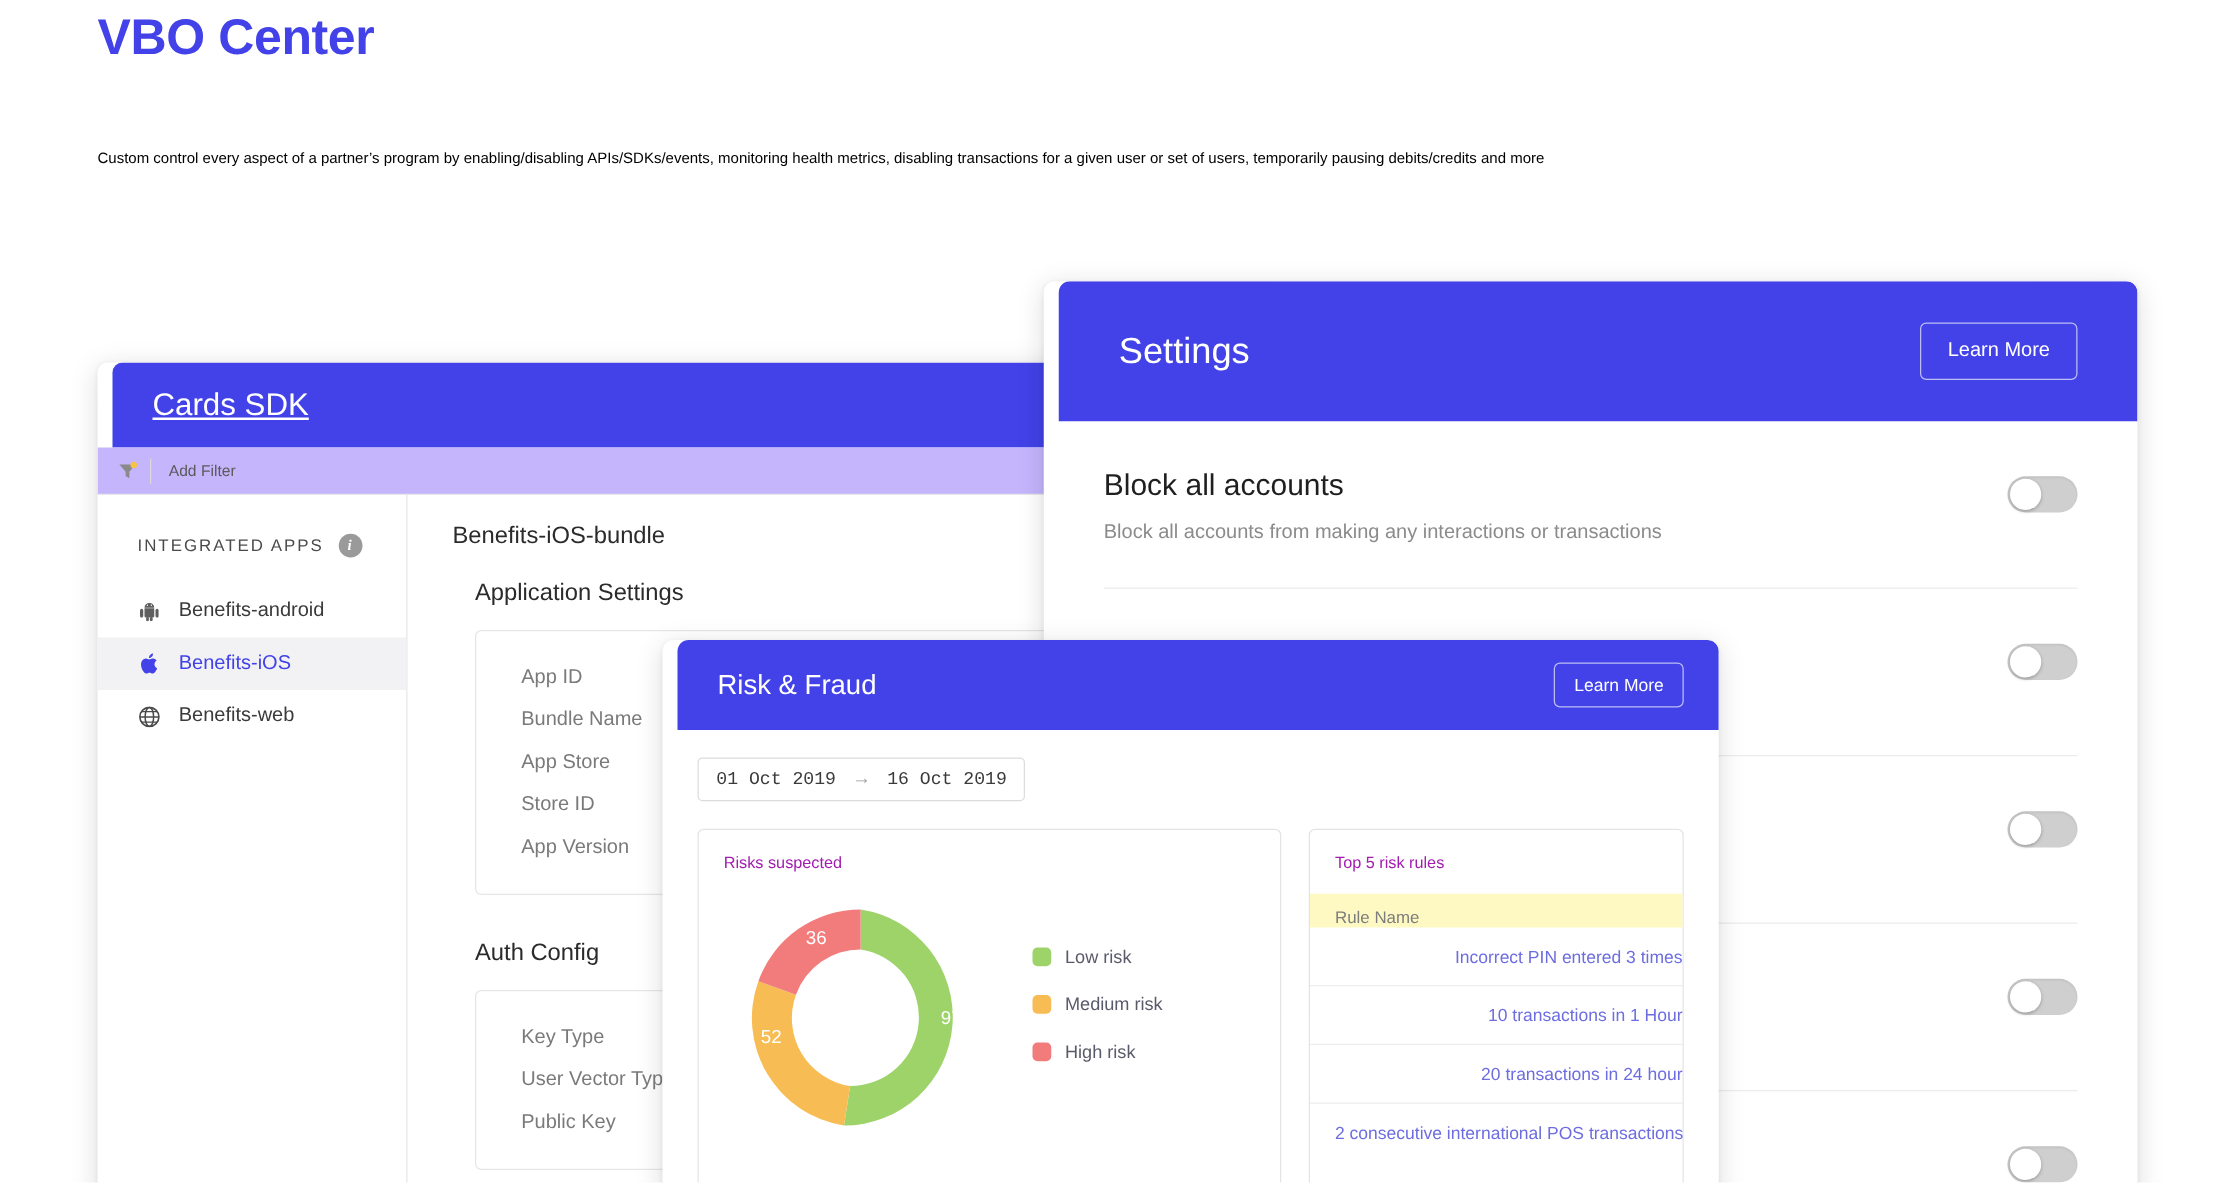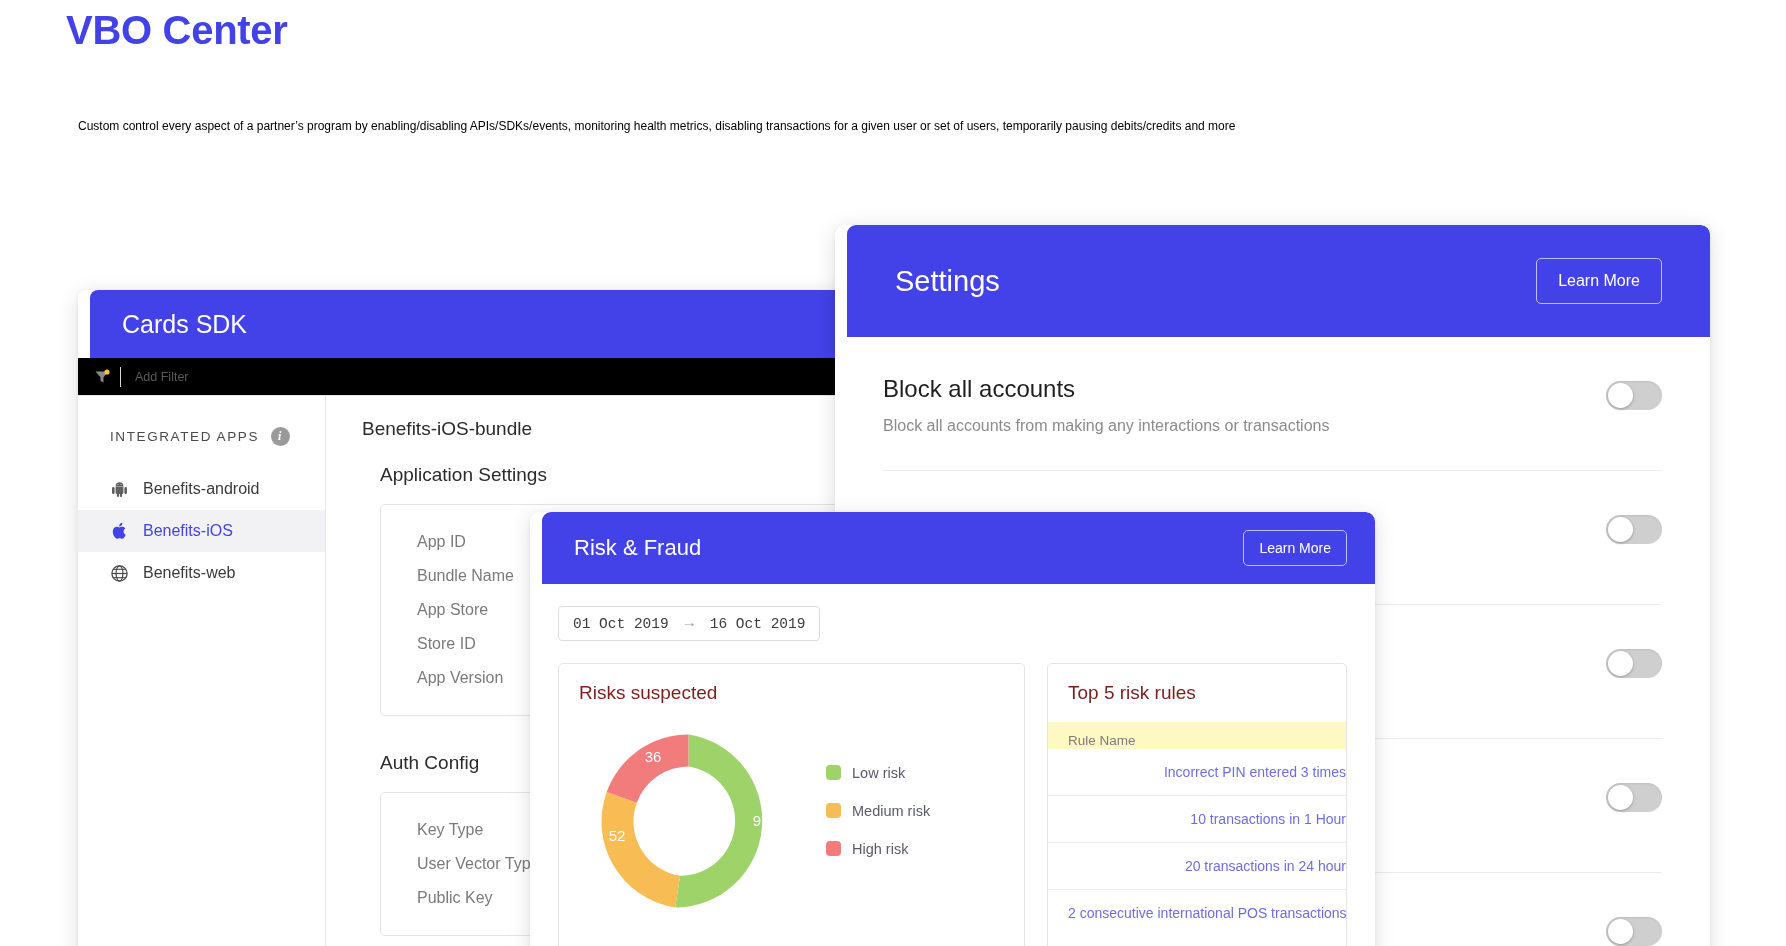--- a/index.html
+++ b/index.html
@@ -6,21 +6,21 @@
   html, body {
     width: 1786px; height: 946px;
     background: #ffffff;
     font-family: "Liberation Sans", sans-serif;
     overflow: hidden;
   }
   #stage { position: relative; width: 1786px; height: 946px; background:#fff; }
 
   
   .page-title {
-    position: absolute; left: 66px; top: 8px;
+    position: absolute; left: 78px; top: 8px;
     font-size: 40px; font-weight: 700; color: #4242e8;
     letter-spacing: -0.3px;
   }
   .page-desc {
     position: absolute; left: 78px; top: 104px; width: 1200px;
     font-size: 12px; line-height: 44px; color: #000000; font-weight: 400;
   }
 
   
   .card {
@@ -38,26 +38,26 @@
     border-radius: 5px; color: #fff; background: transparent;
     font-family: "Liberation Sans", sans-serif;
     cursor: pointer; white-space: nowrap;
   }
 
   
   #cards-sdk {
     left: 78px; top: 290px; width: 860px; height: 700px;
     border-radius: 8px 8px 0 0;
   }
-  #cards-sdk .card-hdr { height: 68px; padding: 0 0 0 32px; border-radius: 8px 8px 0 0; }
+  #cards-sdk .card-hdr { height: 68px; padding: 0 0 0 32px; border-radius: 8px 8px 0 0; text-decoration: underline; }
   #cards-sdk .card-hdr .title { font-size: 25px; }
   .filterbar {
     height: 38px; border-bottom: 1px solid #e8e8e8;
     display: flex; align-items: center; padding-left: 14px; gap: 0px;
-    background:#000000;
+    background:#c4b5fd;
   }
   .filter-icon { width: 20px; display:flex; align-items:center; justify-content:center; }
   .filter-sep { width:1px; height:20px; background:#d9d9d9; margin:0 14px 0 8px; }
   .filter-label { font-size: 12.5px; color:#5a5a5a; }
 
   .sdk-body { display: flex; height: calc(100% - 68px - 38px); }
   .sdk-sidebar { width: 248px; border-right: 1px solid #e8e8e8; padding-top: 26px; }
   .int-apps-hdr {
     display:flex; align-items:center; gap:12px;
     padding: 0 0 0 32px; height: 28px;
@@ -127,21 +127,21 @@
     border: 1px solid #dcdcdc; border-radius: 4px;
     padding: 8px 14px; font-size: 14.5px; color: #3b3b3b; background:#fff;
     cursor: pointer;
     font-family: Liberation Mono, monospace;
   }
   .arrow-ico { color:#9b9b9b; font-size: 15px; }
   .risk-cards { display:flex; gap: 22px; margin-top: 22px; }
   .rbox { border:1px solid #e4e4e4; border-radius: 5px; background:#fff; }
   #risks-suspected { width: 470px; height: 300px; }
   #top-rules { width: 300px; height: 300px; }
-  .rbox-title { font-size: 19px; color:#7f1d1d; padding: 18px 0 0 20px; }
+  .rbox-title { font-size: 13px; color:#a21caf; padding: 18px 0 0 20px; }
 
   .donut-wrap { display:flex; align-items:center; padding: 10px 0 0 22px; }
   .legend { margin-left: 30px; }
   .legend-item { display:flex; align-items:center; gap:11px; margin-bottom: 22px; font-size:14.5px; color:#5a5a6a; }
   .legend-dot { width: 15px; height: 15px; border-radius: 4px; flex:none; }
 
   .tbl-head {
     background:#fef9c3; font-size: 13.5px; color:#7d7d7d;
     padding: 11px 0 1px 20px;
   }

